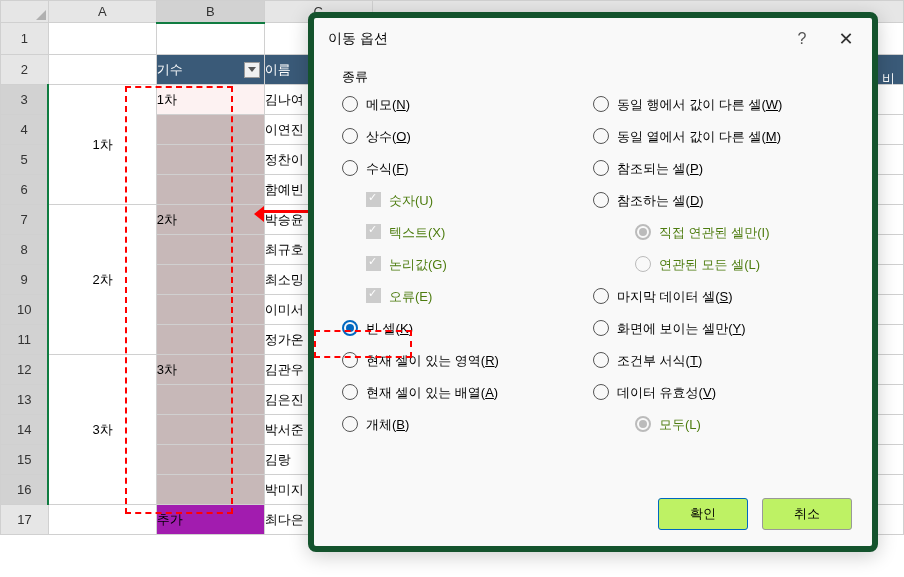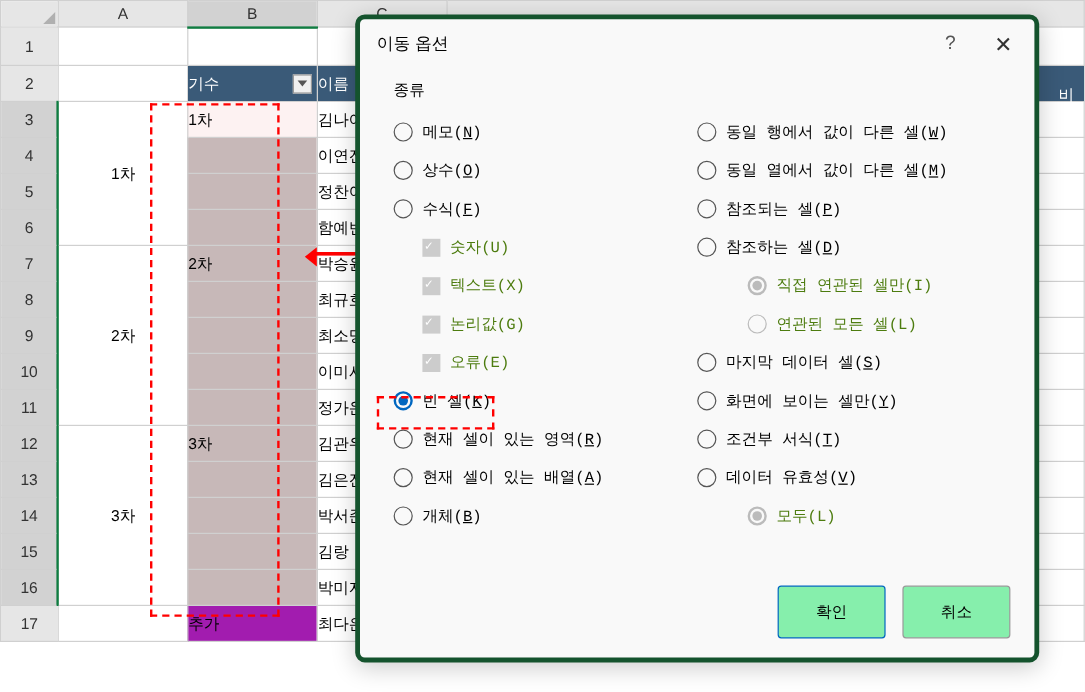--- a/index.html
+++ b/index.html
@@ -27,48 +27,48 @@
     .merged { text-align: center; vertical-align: middle; }
     .r1 { height: 32px; }
     
     .red-dash { position: absolute; border: 2px dashed #ff0000; pointer-events: none; }
     .sel-outline { left: 125px; top: 86px; width: 108px; height: 428px; }
     
     .arrow-line { position: absolute; border-top: 3px solid #ff0000; left: 262px; top: 210px; width: 68px; }
     .arrow-line::before { content: ""; position: absolute; left: -8px; top: -7px; border-right: 10px solid #ff0000; border-top: 8px solid transparent; border-bottom: 8px solid transparent; }
     .arrow-vert { position: absolute; border-right: 3px solid #ff0000; left: 330px; top: 210px; height: 140px; }
     
-    .dialog { position: absolute; left: 296px; top: 12px; width: 570px; height: 540px; background: #f9f9f9; border: 4px solid #14532d; border-radius: 8px; box-shadow: 0 4px 20px rgba(0,0,0,0.2); }
+    .dialog { position: absolute; left: 308px; top: 12px; width: 570px; height: 540px; background: #f9f9f9; border: 6px solid #14532d; border-radius: 8px; box-shadow: 0 4px 20px rgba(0,0,0,0.2); }
     .titlebar { display: flex; align-items: center; padding: 10px 14px 4px; }
     .dlg-title { flex: 1; font-size: 14px; }
     .help-btn { width: 24px; text-align: center; font-size: 16px; color: #555; margin-right: 20px; cursor: pointer; }
     .close-btn { width: 24px; text-align: center; font-size: 18px; color: #333; cursor: pointer; }
     .dlg-body { padding: 8px 28px; }
     .section-label { margin: 6px 0 10px; }
     .opts { display: flex; }
     .col-left { width: 50%; }
     .col-right { width: 50%; }
-    .radio-row { display: flex; align-items: center; height: 32px; font-family: Liberation Mono, monospace; }
+    .radio-row { display: flex; height: 32px; }
     .radio { width: 16px; height: 16px; border: 1.5px solid #555; border-radius: 50%; margin-right: 8px; flex-shrink: 0; position: relative; }
     .radio.checked { border-color: #0067c0; border-width: 2px; }
     .radio.checked::after { content: ""; position: absolute; left: 2px; top: 2px; width: 8px; height: 8px; background: #0067c0; border-radius: 50%; }
     .radio.disabled { border-color: #bbb; }
     .radio.disabled::after { background: #bbb; }
     .checkbox { width: 15px; height: 15px; background: #ccc; margin-right: 8px; flex-shrink: 0; position: relative; }
     .checkbox::after { content: "✓"; color: #fff; font-size: 11px; position: absolute; left: 2px; top: -1px; }
     .opt-label { }
     .opt-label.disabled { color: #4d7c0f; }
     .underline { text-decoration: underline; }
     .indent { margin-left: 24px; }
     .indent2 { margin-left: 42px; }
     
     .highlight-box { position: absolute; border: 2px dashed #ff0000; left: 314px; top: 330px; width: 98px; height: 28px; pointer-events: none; }
     
     .dlg-buttons { position: absolute; bottom: 16px; right: 20px; display: flex; gap: 14px; }
-    .btn { width: 90px; height: 44px; border: 1px solid #999; background: #86efac; border-radius: 3px; cursor: pointer; font-family: inherit; font-size: 13px; }
+    .btn { width: 90px; height: 32px; border: 1px solid #999; background: #bef264; border-radius: 3px; cursor: pointer; font-family: inherit; font-size: 13px; }
     .btn.primary { border: 1px solid #0067c0; }
   </style>
 </head>
 <body>
 
 <div class="spreadsheet">
 <table class="grid">
   <tbody>
         <tr>
     <th class="corner"></th>

